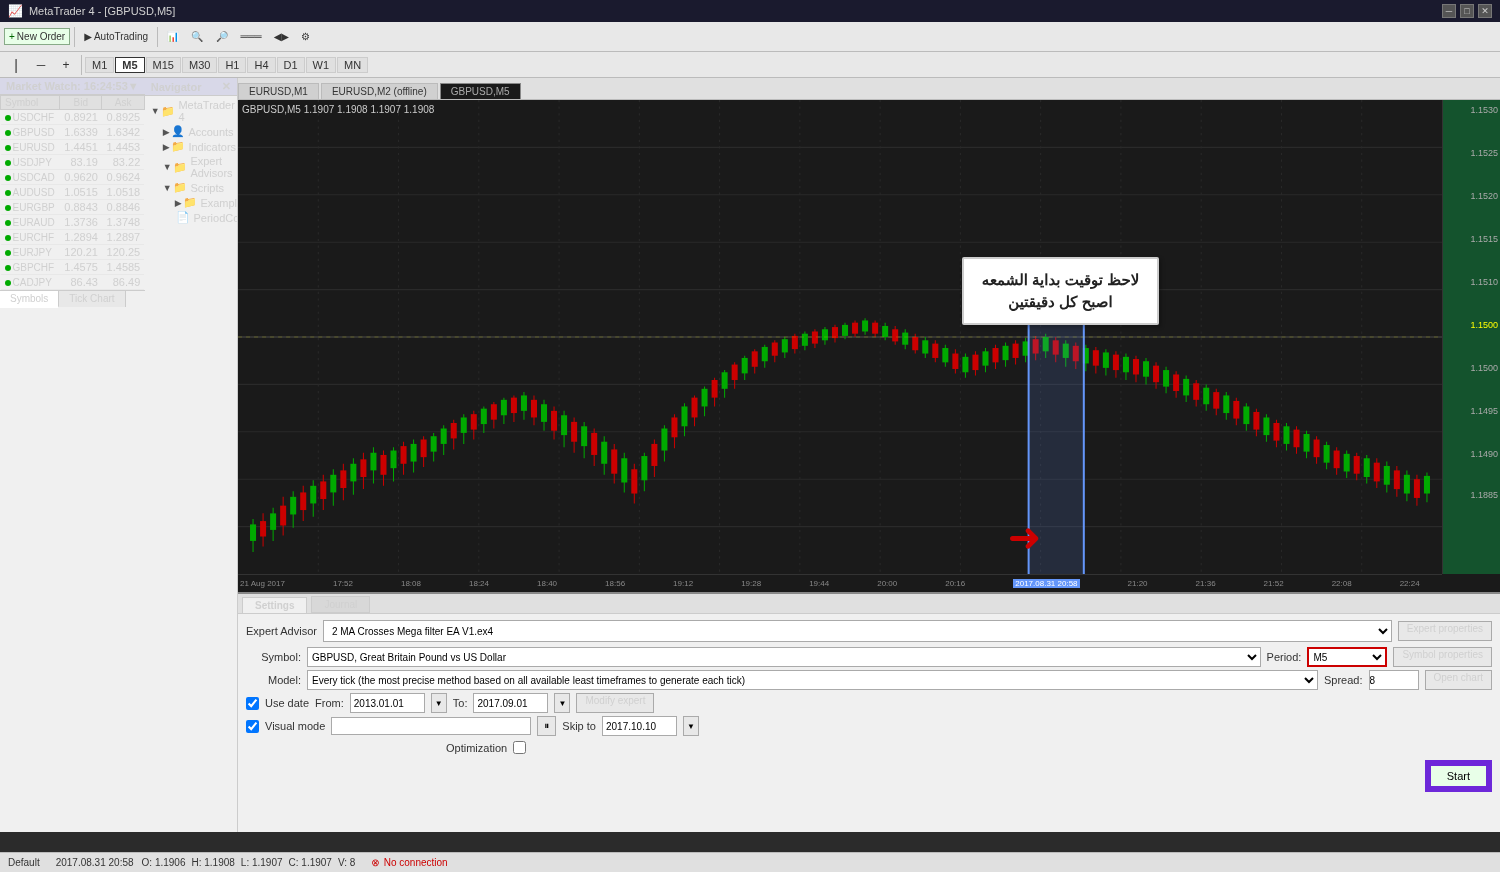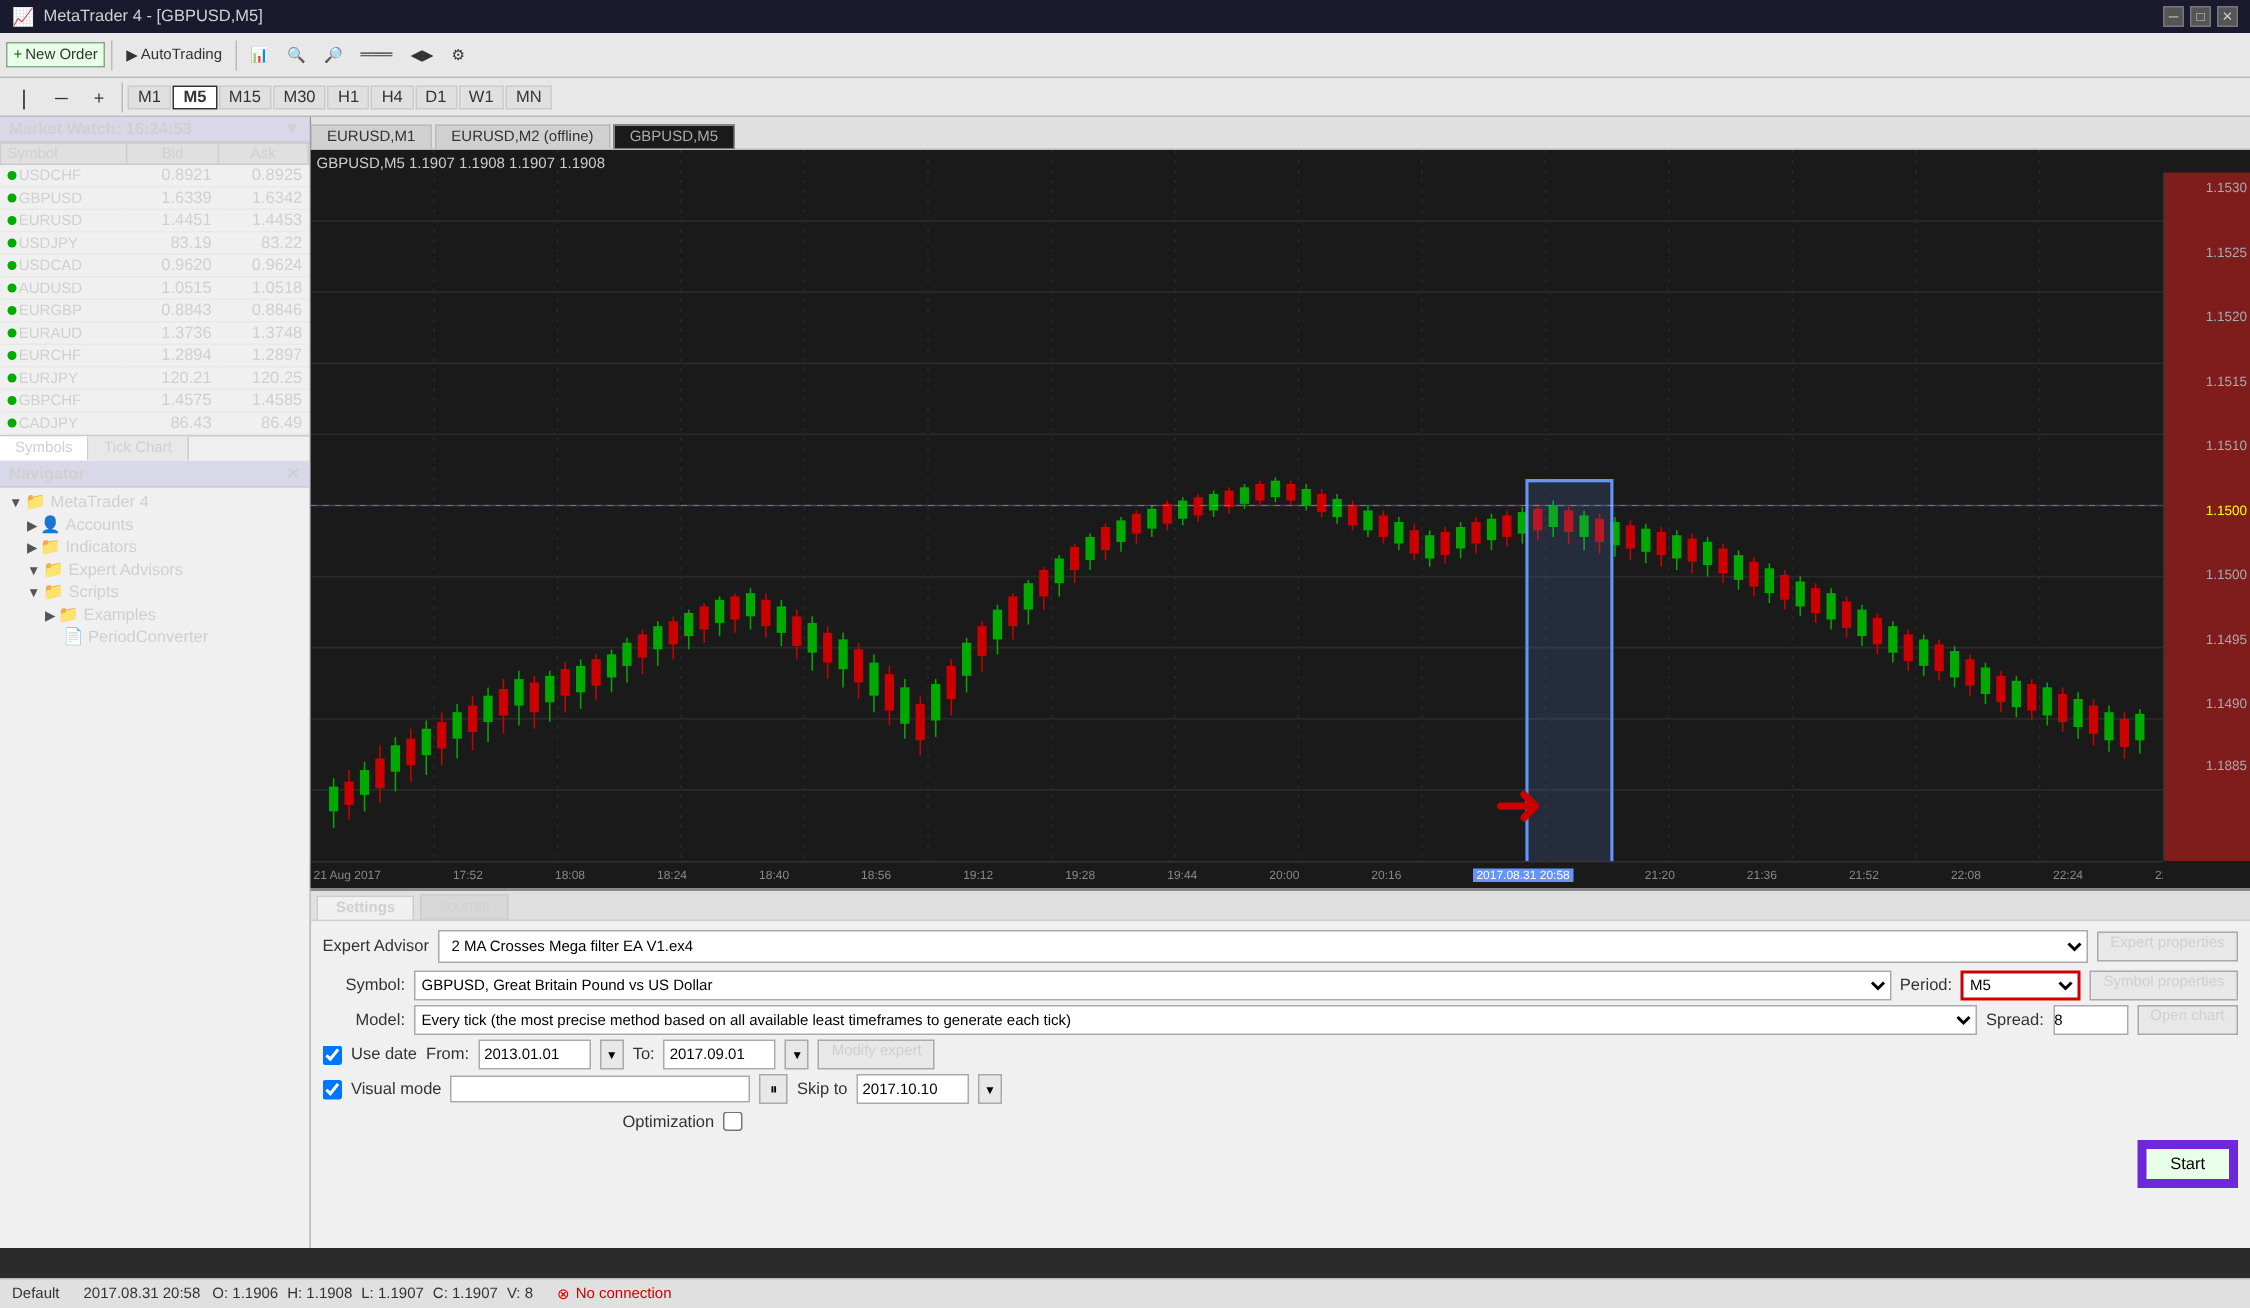--- a/index.html
+++ b/index.html
@@ -116,21 +116,21 @@
     <span class="period-btn">M30</span>
     <span class="period-btn">H1</span>
     <span class="period-btn">H4</span>
     <span class="period-btn">D1</span>
     <span class="period-btn">W1</span>
     <span class="period-btn">MN</span>
   </div>
 
   <div style="display:flex; height: calc(872px - 22px - 20px - 30px - 26px - 20px); position:relative;">
 
-    <div style="width:207px; background:#f0f0f0; border-right:1px solid #ccc; display:flex; flex-direction:column; overflow:hidden;">
+    <div style="width:238px; background:#f0f0f0; border-right:1px solid #ccc; display:flex; overflow:hidden;">
 
       <div style="flex-shrink:0;">
         <div class="mw-header">
           <span>Market Watch: 16:24:53</span>
           <span style="cursor:pointer;">▼</span>
         </div>
         <table class="mw-table">
           <thead>
             <tr>
               <th style="text-align:left;">Symbol</th>
@@ -565,21 +565,21 @@
               <rect x="1172" y="344" width="6" height="17" fill="#cc0000"></rect>
               <line x1="1185" y1="338" x2="1185" y2="365" stroke="#00aa00" stroke-width="1"></line>
               <rect x="1182" y="341" width="6" height="16" fill="#00aa00"></rect>
             </g>
 
             <rect x="788" y="200" width="55" height="240" fill="rgba(100,150,255,0.15)" stroke="#6496fa" stroke-width="2"></rect>
 
             <line x1="0" y1="215" x2="1200" y2="215" stroke="#ffff00" stroke-width="0.5" stroke-dasharray="4,4" opacity="0.4"></line>
           </svg>
 
-          <div style="position:absolute; right:0; top:15px; bottom:18px; width:58px; background:#7f1d1d; border-left:1px solid #333;">
+          <div style="position:absolute; right:0; top:0; bottom:18px; width:58px; background:#14532d; border-left:1px solid #333;">
             <div class="price-label" style="top:5px;">1.1530</div>
             <div class="price-label" style="top:48px;">1.1525</div>
             <div class="price-label" style="top:91px;">1.1520</div>
             <div class="price-label" style="top:134px;">1.1515</div>
             <div class="price-label" style="top:177px;">1.1510</div>
             <div class="price-label" style="top:220px; color:#ffff00;">1.1500</div>
             <div class="price-label" style="top:263px;">1.1500</div>
             <div class="price-label" style="top:306px;">1.1495</div>
             <div class="price-label" style="top:349px;">1.1490</div>
             <div class="price-label" style="top:390px;">1.1885</div>
@@ -600,20 +600,24 @@
             <span class="time-label" style="background:#6496fa; color:#fff; padding:0 2px;">2017.08.31 20:58</span>
             <span class="time-label">21:20</span>
             <span class="time-label">21:36</span>
             <span class="time-label">21:52</span>
             <span class="time-label">22:08</span>
             <span class="time-label">22:24</span>
             <span class="time-label">22:40</span>
 
           </div>
 
+          <div style="position:absolute; top:32%; right:27%; background:white; border:2px solid #ccc; padding:12px 18px; text-align:center; z-index:20; direction:rtl; border-radius:2px; box-shadow:2px 2px 4px rgba(0,0,0,0.3);">
+            <div style="font-size:15px; font-weight:bold; color:#222; margin-bottom:4px;">لاحظ توقيت بداية الشمعه</div>
+            <div style="font-size:15px; font-weight:bold; color:#222;">اصبح كل دقيقتين</div>
+          </div>
 
           <div style="position:absolute; bottom:22px; left:61%; color:#cc0000; font-size:40px; z-index:25; transform:translateY(-10px);">➜</div>
         </div>
       </div>
 
       <div style="height:240px; background:#f0f0f0; border-top:2px solid #888; display:flex; flex-direction:column;">
 
         <div style="background:#e0e0e0; height:20px; display:flex; align-items:flex-end; border-bottom:1px solid #ccc; padding:0 4px; gap:2px;">
           <div class="bottom-tab active">Settings</div>
           <div class="bottom-tab">Journal</div>

